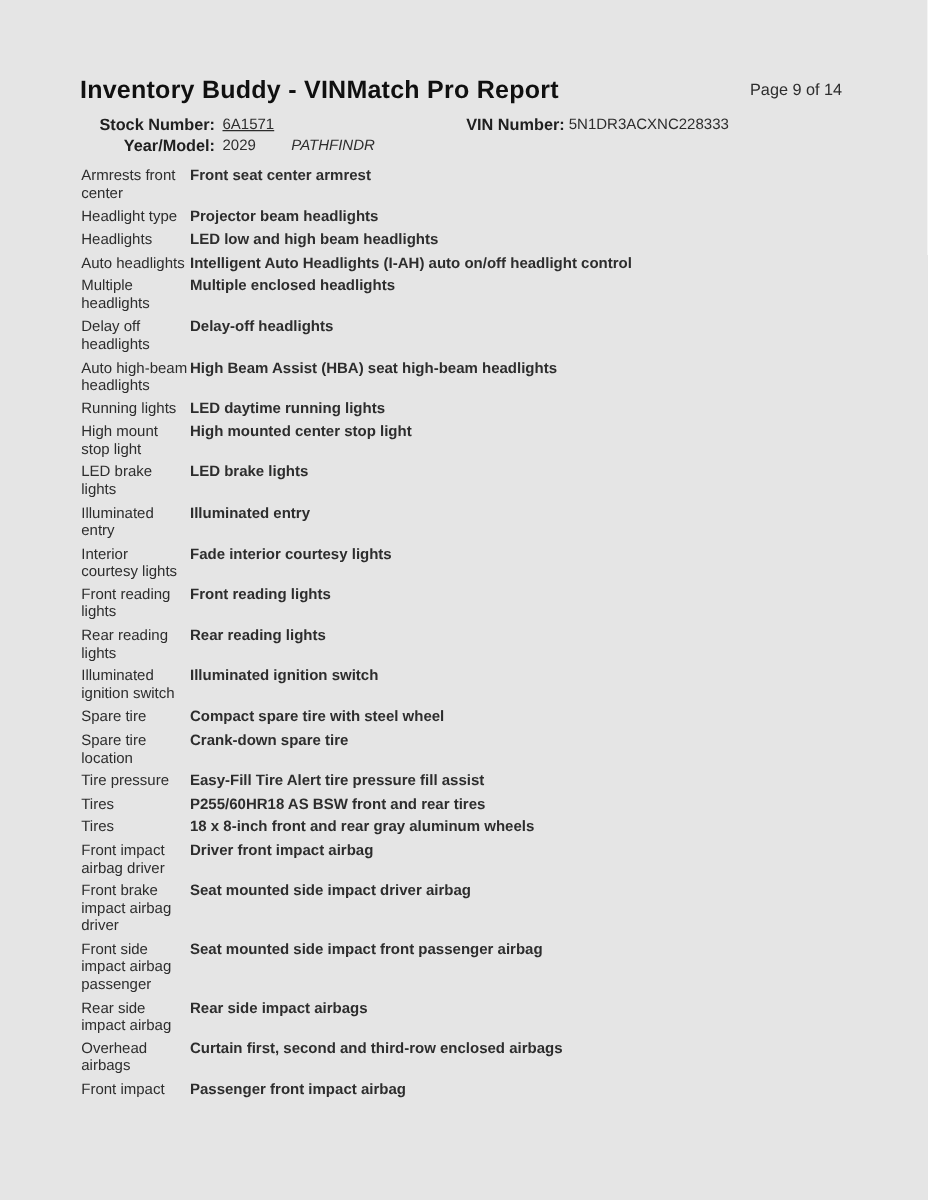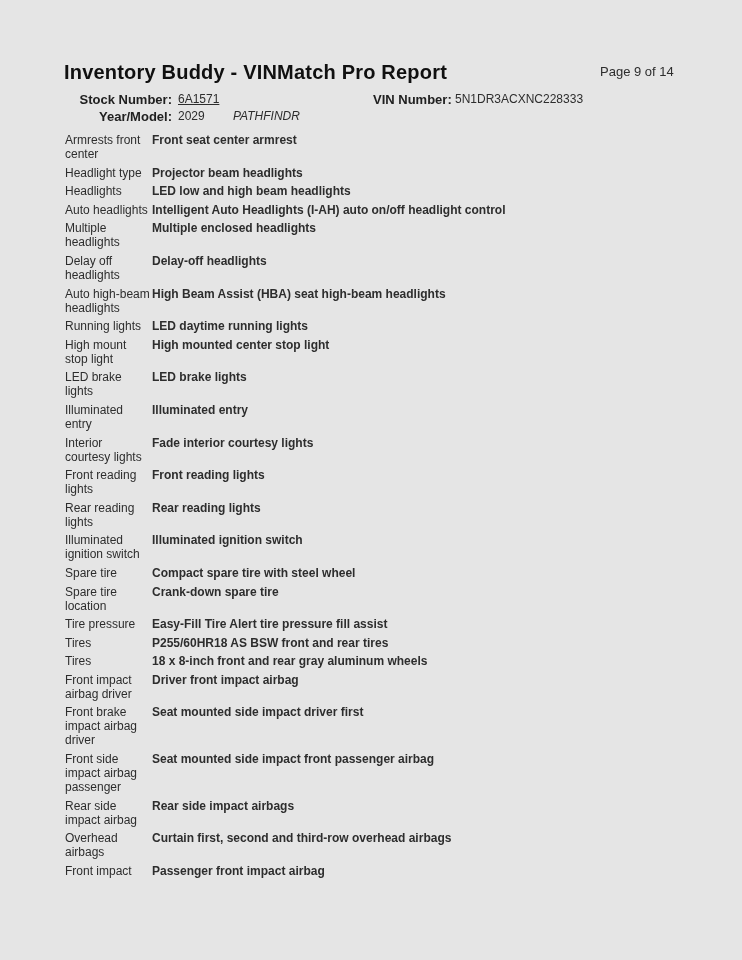--- a/index.html
+++ b/index.html
@@ -159,33 +159,33 @@
     <div class="feature-row">
       <div class="feature-label">Tires</div>
       <div class="feature-value">18 x 8-inch front and rear gray aluminum wheels</div>
     </div>
     <div class="feature-row">
       <div class="feature-label">Front impact airbag driver</div>
       <div class="feature-value">Driver front impact airbag</div>
     </div>
     <div class="feature-row">
       <div class="feature-label">Front brake impact airbag driver</div>
-      <div class="feature-value">Seat mounted side impact driver first</div>
+      <div class="feature-value">Seat mounted side impact driver airbag</div>
     </div>
     <div class="feature-row">
       <div class="feature-label">Front side impact airbag passenger</div>
       <div class="feature-value">Seat mounted side impact front passenger airbag</div>
     </div>
     <div class="feature-row">
       <div class="feature-label">Rear side impact airbag</div>
       <div class="feature-value">Rear side impact airbags</div>
     </div>
     <div class="feature-row">
       <div class="feature-label">Overhead airbags</div>
-      <div class="feature-value">Curtain first, second and third-row overhead airbags</div>
+      <div class="feature-value">Curtain first, second and third-row enclosed airbags</div>
     </div>
     <div class="feature-row">
       <div class="feature-label">Front impact</div>
       <div class="feature-value">Passenger front impact airbag</div>
     </div>
   </div>
 
 </div>
 
 </body></html>

